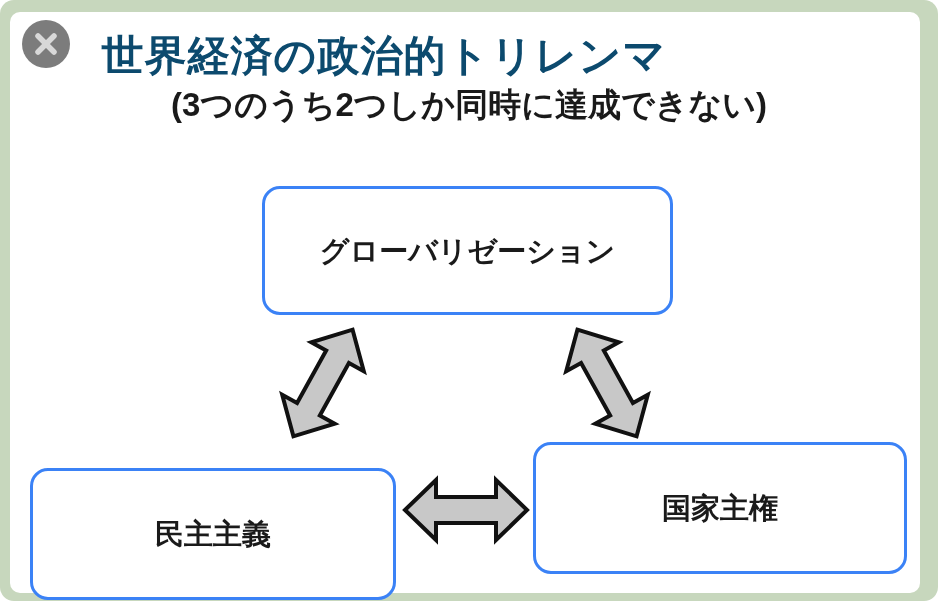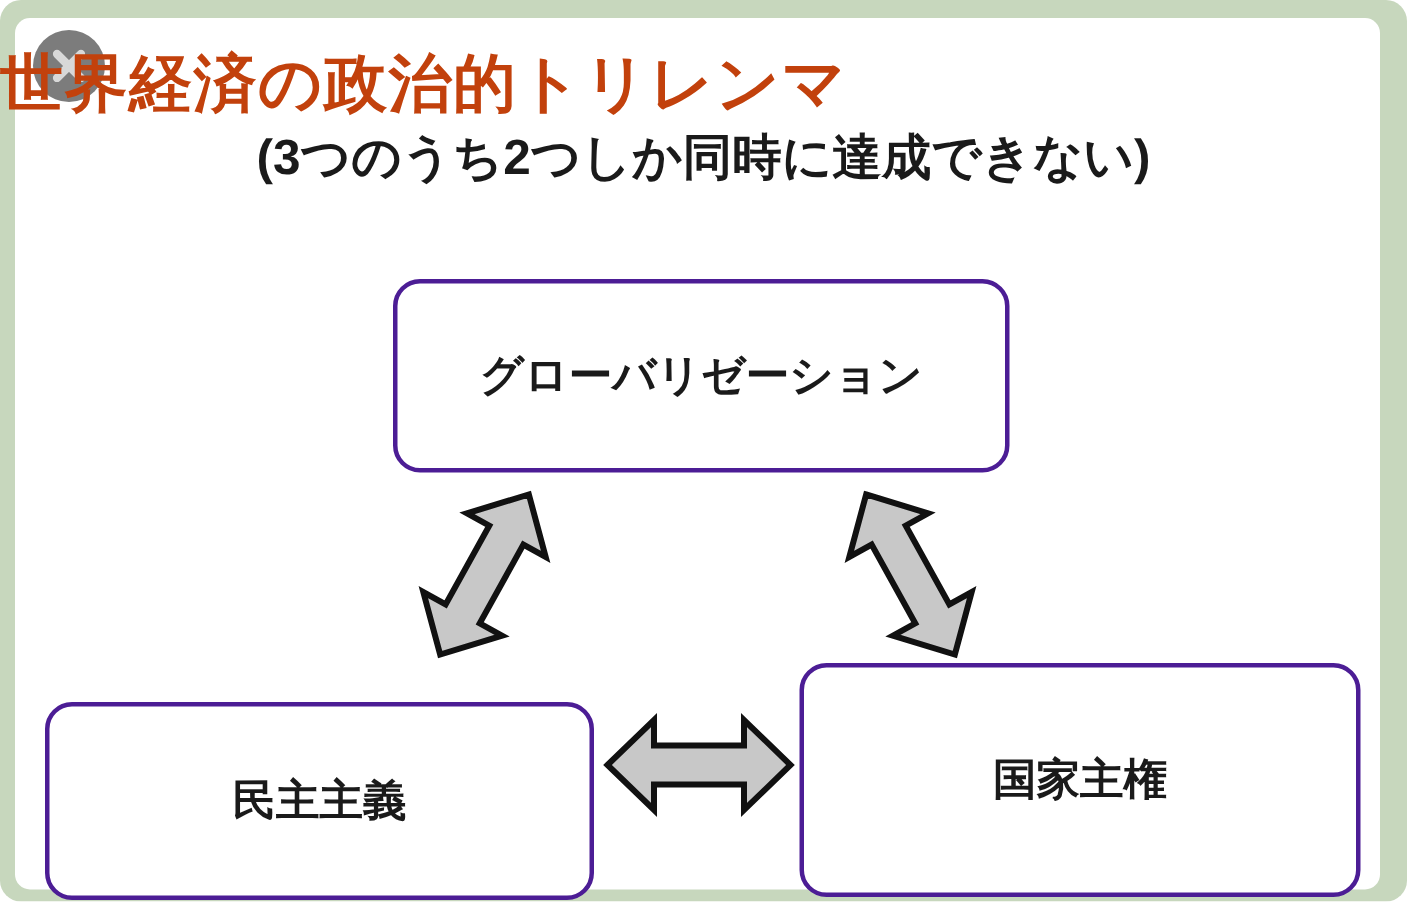--- a/index.html
+++ b/index.html
@@ -41,57 +41,57 @@
     cursor: pointer;
     display: flex;
     align-items: center;
     justify-content: center;
   }
   .title {
     position: absolute;
     left: 0;
     top: 32px;
     width: 768px;
-    text-align: left;
+    text-align: center;
     font-size: 42px;
     line-height: 48px;
     font-weight: 700;
-    color: #c2410c;
+    color: #0c4a6e;
     letter-spacing: 1px;
   }
   .subtitle {
     position: absolute;
     left: 0;
     top: 84px;
     width: 938px;
     text-align: center;
     font-size: 33px;
     line-height: 42px;
     font-weight: 700;
     color: #1a1a1a;
   }
   .node {
     position: absolute;
     background: #ffffff;
-    border: 3px solid #4c1d95;
+    border: 3px solid #3b82f6;
     border-radius: 18px;
     display: flex;
     flex-direction: column;
     align-items: center;
     justify-content: center;
     text-align: center;
     font-size: 29px;
     line-height: 40px;
     font-weight: 700;
     color: #1a1a1a;
     box-sizing: border-box;
   }
   .node-globalization { left: 262px; top: 186px; width: 411px; height: 129px; }
   .node-democracy     { left: 30px;  top: 468px; width: 366px; height: 132px; }
-  .node-sovereignty   { left: 533px; top: 442px; width: 374px; height: 156px; }
+  .node-sovereignty   { left: 533px; top: 442px; width: 374px; height: 132px; }
   .arrow {
     position: absolute;
     width: 128px;
     height: 72px;
   }
   .arrow svg { display: block; }
   .arrow-left   { left: 259px; top: 347px; transform: rotate(-61deg); }
   .arrow-right  { left: 543px; top: 347px; transform: rotate(61deg); }
   .arrow-bottom { left: 402px; top: 474px; }
 </style>

